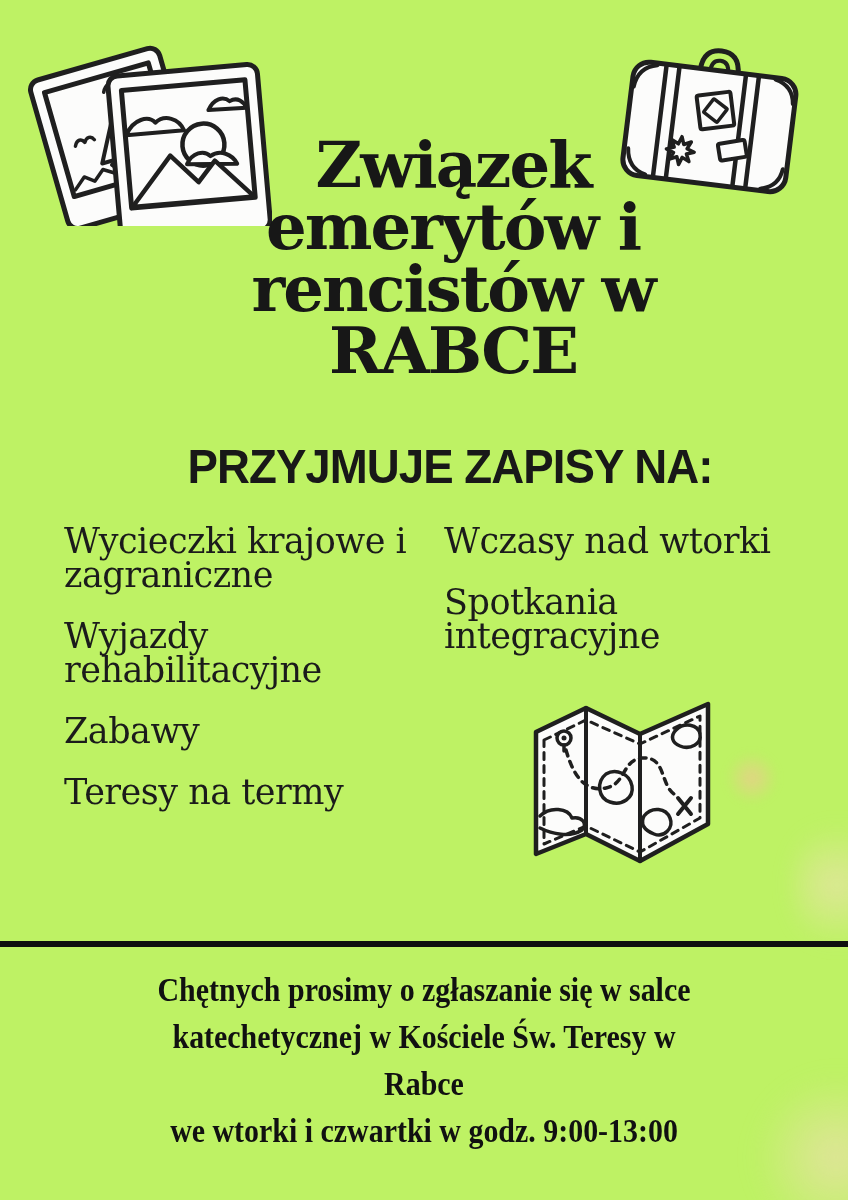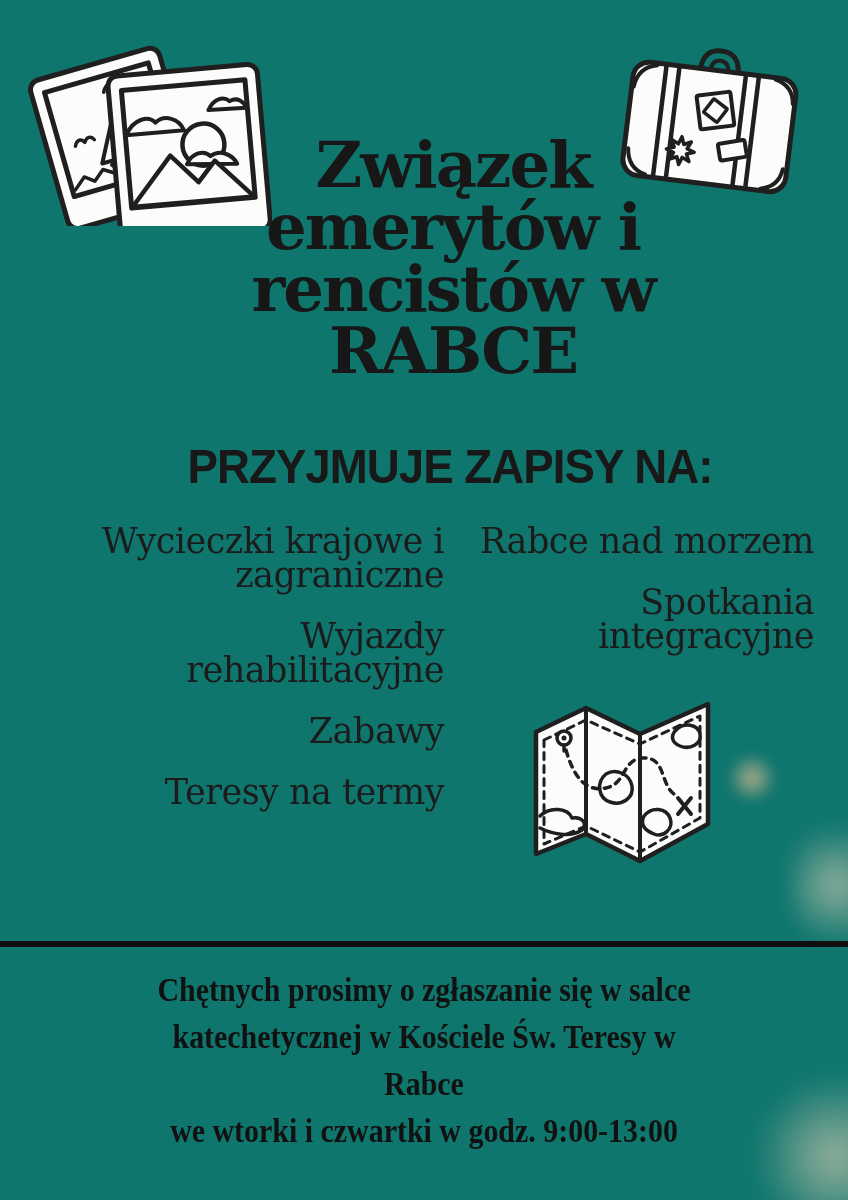--- a/index.html
+++ b/index.html
@@ -1,19 +1,19 @@
 <!DOCTYPE html>
 <html><head>
 <meta charset="utf-8">
 <style>
   html,body{margin:0;padding:0;background:#e8e8e8;}
   .poster{
     position:relative;
     width:848px;height:1200px;
-    background:#0f766e;
+    background:#bef264;
     overflow:hidden;
     font-family:"DejaVu Serif", serif;
     color:#1b1b1b;
   }
   
   .blob{position:absolute;border-radius:50%;pointer-events:none;}
   .blob-1{left:726px;top:752px;width:52px;height:52px;
     background:radial-gradient(circle, rgba(245,196,150,0.65) 0%, rgba(245,196,150,0) 70%);
     filter:blur(4px);}
   .blob-2{left:792px;top:810px;width:90px;height:150px;
@@ -54,21 +54,21 @@
   }
   .col{
     position:absolute;top:524px;
     font-family:"DejaVu Serif", serif;
     font-size:35px;line-height:34px;
     letter-spacing:-0.5px;
     color:#1b1b1b;
   }
   .col-left{left:64px;width:380px;}
   .col-right{left:444px;width:370px;}
-  .item{white-space:pre;margin-bottom:27px;text-align:right;}
+  .item{white-space:pre;margin-bottom:27px;}
   .divider{
     position:absolute;left:0;top:941px;width:100%;height:6px;
     background:#0f0f0f;
   }
   .footer-note{
     position:absolute;top:966px;left:0;width:100%;
     text-align:center;
     font-family:"Liberation Serif", serif;
     font-weight:700;
     font-size:34px;line-height:47px;
@@ -141,21 +141,21 @@
   <div class="col col-left">
     <div class="item">Wycieczki krajowe i
 zagraniczne</div>
     <div class="item">Wyjazdy
 rehabilitacyjne</div>
     <div class="item">Zabawy</div>
     <div class="item">Teresy na termy</div>
   </div>
 
   <div class="col col-right">
-    <div class="item">Rabce nad morzem</div>
+    <div class="item">Wczasy nad wtorki</div>
     <div class="item">Spotkania
 integracyjne</div>
   </div>
 
   <svg class="map-doodle" width="198" height="178" viewBox="0 0 198 178">
     <path class="paper ink" d="M10 38 L60 14 L114 40 L182 10 L182 130 L114 167 L60 140 L10 160 Z" stroke-width="4.5"></path>
     <line class="ink" x1="60" y1="14" x2="60" y2="140" stroke-width="4"></line>
     <line class="ink" x1="114" y1="40" x2="114" y2="167" stroke-width="4"></line>
     <path class="ink" d="M18 46 L60 26 L114 50 L174 22 L174 124 L114 158 L60 132 L18 150 Z" stroke-width="3" stroke-dasharray="7 6"></path>
     <path class="ink" d="M14 122 c10 -10 28 -8 32 2 c10 -2 16 6 10 12 c-12 8 -30 4 -42 -2" stroke-width="3.5"></path>

